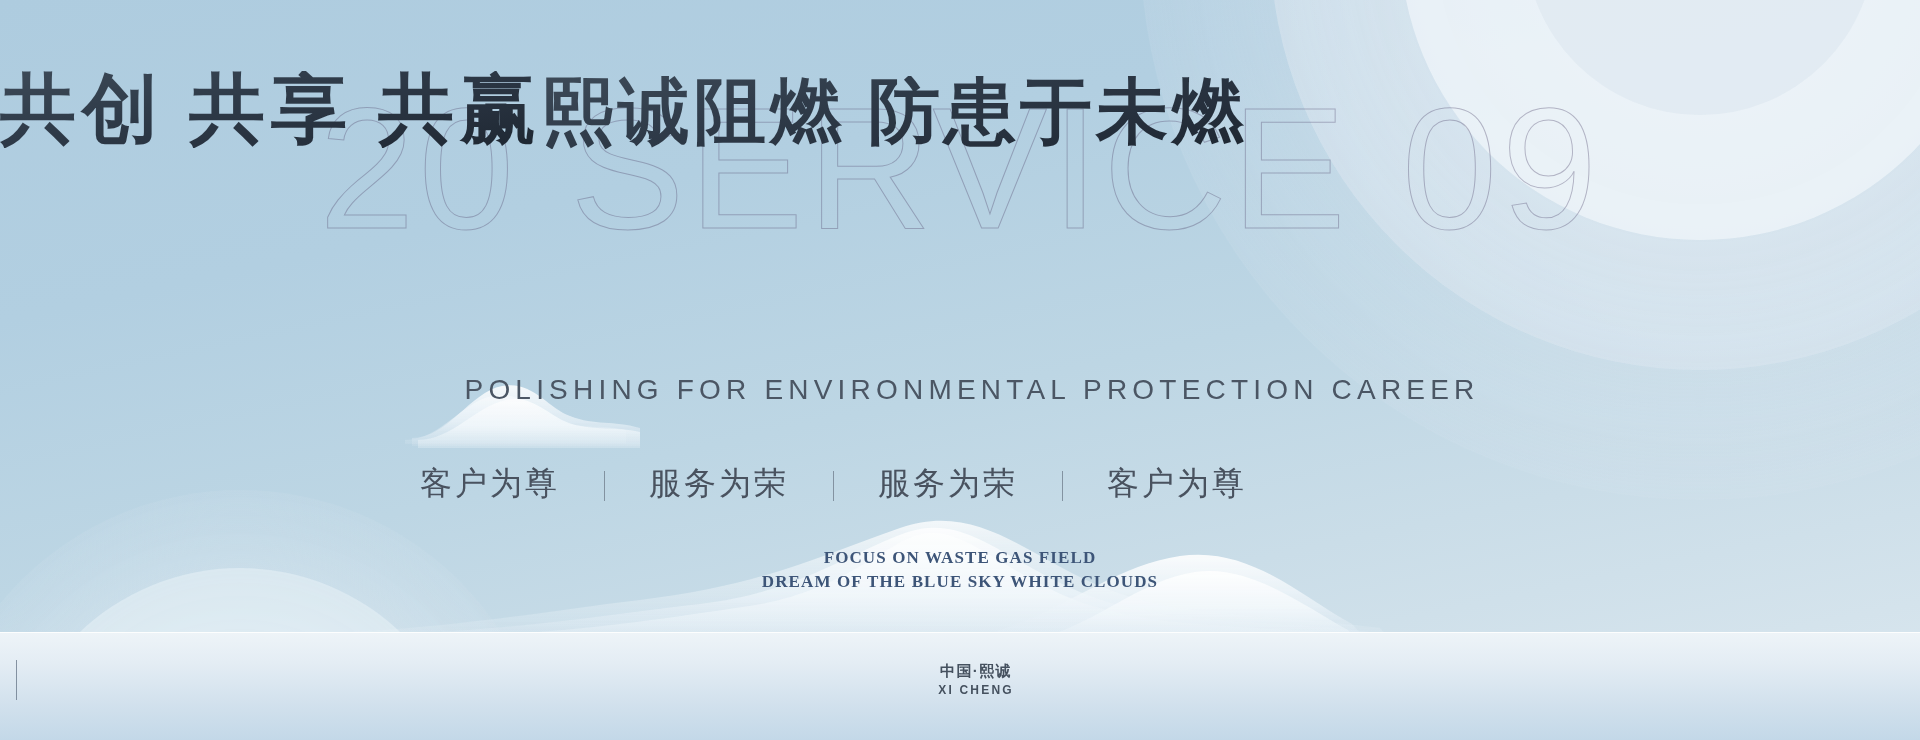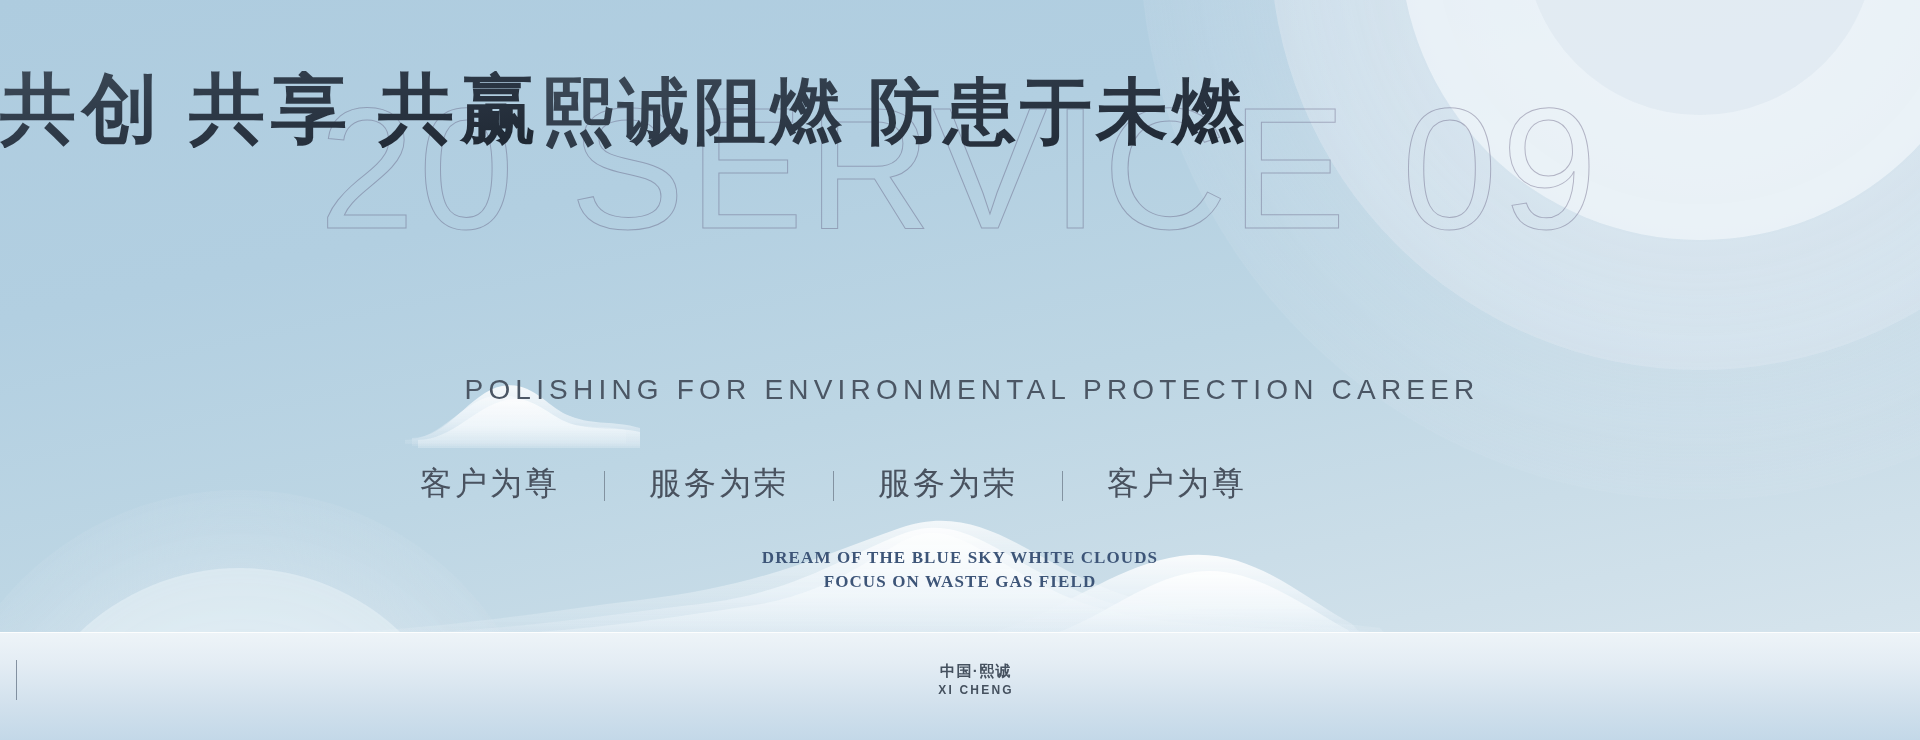--- a/index.html
+++ b/index.html
@@ -197,22 +197,22 @@
     <span class="value-item">客户为尊</span>
     <span class="value-sep"></span>
     <span class="value-item">服务为荣</span>
     <span class="value-sep"></span>
     <span class="value-item">服务为荣</span>
     <span class="value-sep"></span>
     <span class="value-item">客户为尊</span>
   </div>
 
   <div class="serif-en">
+    <div>FOCUS ON WASTE GAS FIELD</div>
     <div>DREAM OF THE BLUE SKY WHITE CLOUDS</div>
-    <div>FOCUS ON WASTE GAS FIELD</div>
   </div>
 
   <div class="footer-brand">
     <span class="fb-bar"></span>
     <span class="fb-text">
       <span class="fb-cn" style="display:block">中国·熙诚</span>
       <span class="fb-en" style="display:block">XI CHENG</span>
     </span>
     <span class="fb-bar"></span>
   </div>

